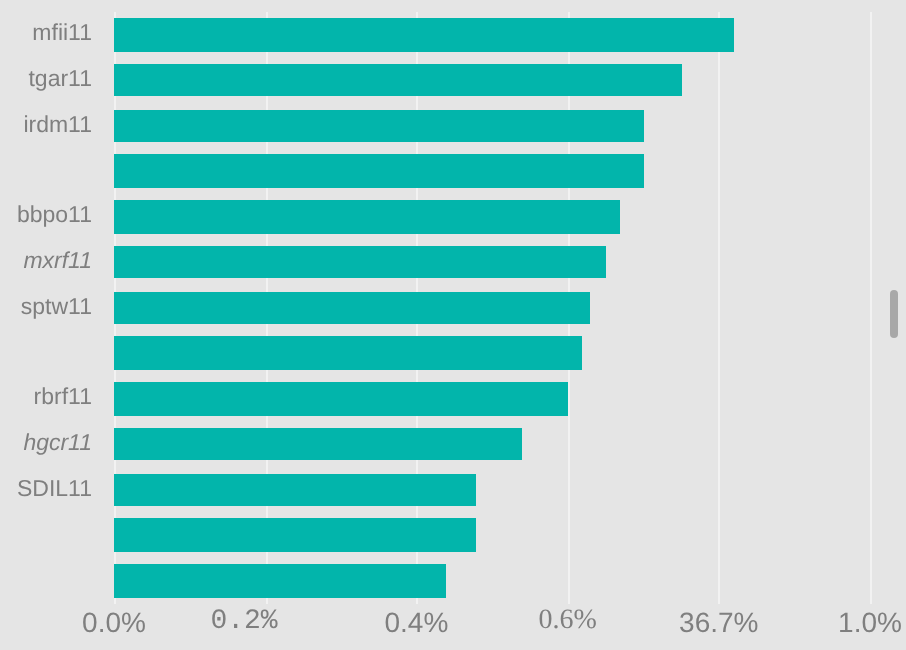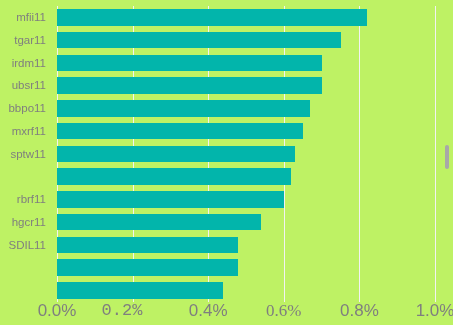--- a/index.html
+++ b/index.html
@@ -16,21 +16,21 @@
     font-family: "Liberation Sans", sans-serif;
     position: relative;
   }
 
   #chart-root {
     position: absolute;
     left: 0;
     top: 0;
     width: 453px;
     height: 325px;
-    background: #bef264;
+    background: #e5e5e5;
   }
 
   
   #plot-area {
     position: absolute;
     left: 57px;
     top: 6px;
     width: 378px;      
     height: 296px;
   }
@@ -93,21 +93,21 @@
     position: absolute;
     left: 57px;
     top: 303px;
     width: 378px;
     height: 20px;
   }
   .xlabel {
     position: absolute;
     top: 0;
     transform: translateX(-50%);
-    font-size: 17px;
+    font-size: 14px;
     line-height: 16px;
     color: #7f7f7f;
     white-space: nowrap;
   }
 
   
   #vscroll-track {
     position: absolute;
     right: 0px;
     top: 0px;
@@ -189,35 +189,34 @@
         </div>
       </div>
   </div>
 
   <div id="plot-right-edge"></div>
 
   <div id="ylabels-layer">
       <div class="ylabel" style="top: 0px; height: 22.7692px; line-height: 22.7692px; color: rgb(127, 127, 127);">mfii11</div>
       <div class="ylabel" style="top: 22.7692px; height: 22.7692px; line-height: 22.7692px; color: rgb(127, 127, 127);">tgar11</div>
       <div class="ylabel" style="top: 45.5385px; height: 22.7692px; line-height: 22.7692px; color: rgb(127, 127, 127);">irdm11</div>
-      <div class="ylabel" style="top: 68.3077px; height: 22.7692px; line-height: 22.7692px; color: rgb(127, 127, 127);">ubsr11</div>
       <div class="ylabel" style="top: 91.0769px; height: 22.7692px; line-height: 22.7692px; color: rgb(127, 127, 127);">bbpo11</div>
-      <div class="ylabel" style="top: 113.846px; height: 22.7692px; line-height: 22.7692px; color: rgb(127, 127, 127);">mxrf11</div>
+      <div class="ylabel" style="top: 113.846px; height: 22.7692px; line-height: 22.7692px; color: rgb(127, 127, 127); font-style: italic;">mxrf11</div>
       <div class="ylabel" style="top: 136.615px; height: 22.7692px; line-height: 22.7692px; color: rgb(127, 127, 127);">sptw11</div>
       <div class="ylabel" style="top: 182.154px; height: 22.7692px; line-height: 22.7692px; color: rgb(127, 127, 127);">rbrf11</div>
-      <div class="ylabel" style="top: 204.923px; height: 22.7692px; line-height: 22.7692px; color: rgb(127, 127, 127);">hgcr11</div>
+      <div class="ylabel" style="top: 204.923px; height: 22.7692px; line-height: 22.7692px; color: rgb(127, 127, 127); font-style: italic;">hgcr11</div>
       <div class="ylabel" style="top: 227.692px; height: 22.7692px; line-height: 22.7692px; color: rgb(127, 127, 127);">SDIL11</div>
     </div>
 
   <div id="xlabels-layer">
       <div class="xlabel" style="left: 0px; color: rgb(127, 127, 127);">0.0%</div>
       <div class="xlabel" style="left: 65px; color: rgb(127, 127, 127); font-family: Liberation Mono, monospace;">0.2%</div>
       <div class="xlabel" style="left: 151.2px; color: rgb(127, 127, 127);">0.4%</div>
       <div class="xlabel" style="left: 226.8px; color: rgb(127, 127, 127); font-family: Liberation Serif, serif;">0.6%</div>
-      <div class="xlabel" style="left: 302.4px; color: rgb(127, 127, 127);">0.8%</div>
+      <div class="xlabel" style="left: 302.4px; color: rgb(127, 127, 127);">36.7%</div>
       <div class="xlabel" style="left: 378px; color: rgb(127, 127, 127);">1.0%</div>
     </div>
 
   <div id="vscroll-track">
     <div id="vscroll-thumb" style="background: rgb(168, 168, 168);"></div>
   </div>
 
 </div>
 
 </body></html>

